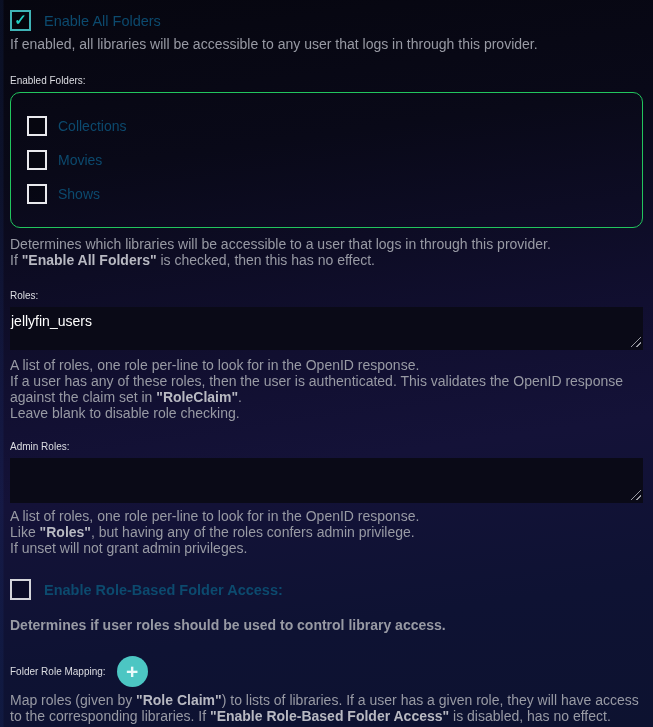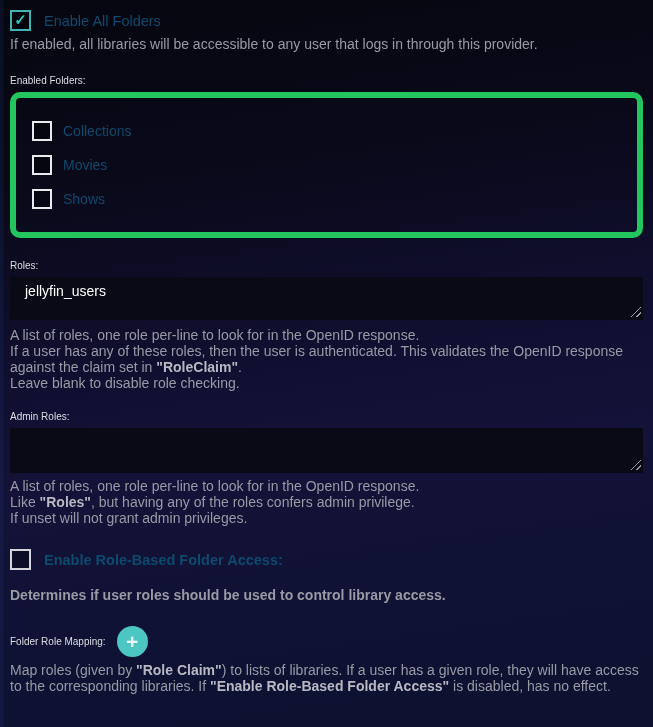--- a/index.html
+++ b/index.html
@@ -27,34 +27,34 @@
   }
   .cb-label{font-size:14.5px;color:#0c4a6e;}
 
   .help{color:#989aa4;font-size:14px;line-height:16px;margin-top:6px;}
   .help b{color:#b8b9c2;}
 
   .field-label{font-size:10px;color:#dcdde2;}
 
   
   .folders-box{
-    border:6px solid #22c55e;border-radius:10px;
+    border:1px solid #22c55e;border-radius:10px;
     margin-top:6px;padding:23px 16px 9px 16px;
   }
   .folder-row{display:flex;align-items:center;gap:11px;margin-bottom:14px;cursor:pointer;}
   .folder-row .cb{width:16px;height:16px;border-color:#e9e9ee;}
   .folder-row .cb-label{font-size:14px;}
 
   
   .textarea-wrap{position:relative;margin-top:6px;}
   textarea{
     display:block;width:100%;box-sizing:border-box;resize:none;
     background:#0a0a17;border:none;outline:none;border-radius:0;
     color:#ffffff;font-family:"Liberation Sans", sans-serif;
-    font-size:14px;line-height:17px;padding:6px 15px;
+    font-size:14px;line-height:17px;padding:6px 1px;
   }
   textarea.roles-input{height:43px;}
   textarea.admin-roles-input{height:45px;}
   .resizer{
     position:absolute;right:2px;bottom:3px;width:11px;height:11px;
     clip-path:polygon(100% 0,100% 100%,0 100%);
     background:repeating-linear-gradient(135deg,#9head 0,#999aa2 0 1px,transparent 1px 4px);
     background:repeating-linear-gradient(135deg,#999aa2 0 1px,transparent 1px 4px);
     cursor:nwse-resize;
   }
@@ -105,20 +105,24 @@
       </div>
       <div class="folder-row">
         <span class="cb"></span>
         <span class="cb-label">Movies</span>
       </div>
       <div class="folder-row">
         <span class="cb"></span>
         <span class="cb-label">Shows</span>
       </div>
     </div>
+    <div class="help">
+      <div>Determines which libraries will be accessible to a user that logs in through this provider.</div>
+      <div><span>If </span><b>"Enable All Folders"</b><span> is checked, then this has no effect.</span></div>
+    </div>
   </div>
 
   <div class="sec-roles">
     <div class="field-label">Roles:</div>
     <div class="textarea-wrap">
       <textarea class="roles-input" spellcheck="false" style="">jellyfin_users</textarea>
       <span class="resizer"></span>
     </div>
     <div class="help">
       <div>A list of roles, one role per-line to look for in the OpenID response.</div>

